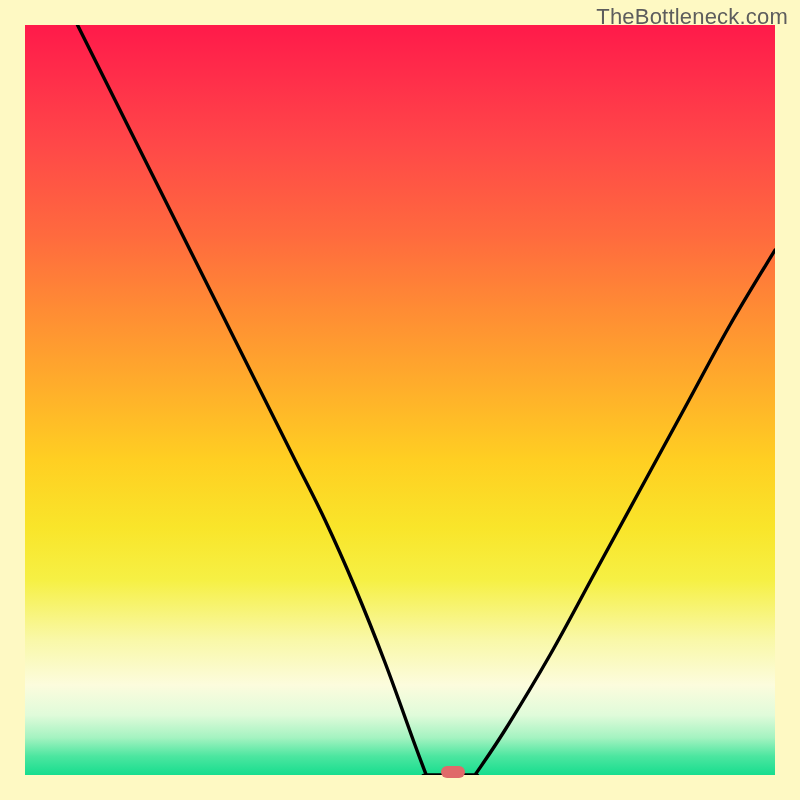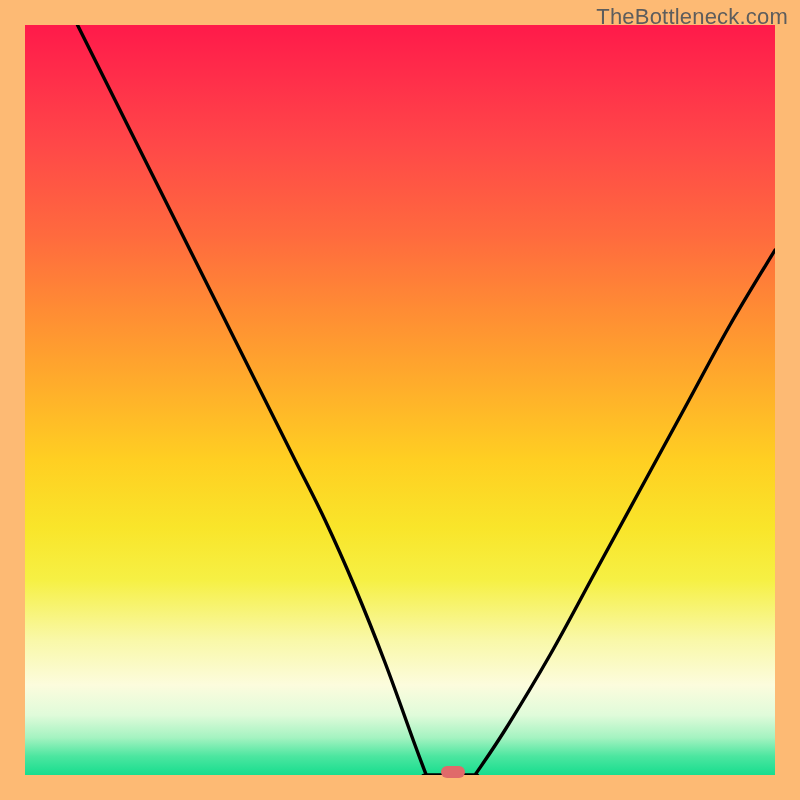--- a/index.html
+++ b/index.html
@@ -8,21 +8,21 @@
     width: 800px;
     height: 800px;
     background: #000;
     overflow: hidden;
     font-family: Arial, Helvetica, sans-serif;
   }
   .outer {
     position: relative;
     width: 800px;
     height: 800px;
-    background: #fdba74;
+    background: #fef9c3;
   }
   .watermark {
     position: absolute;
     top: 4px;
     right: 12px;
     color: #5d5d5d;
     font-size: 22px;
     font-weight: 400;
     letter-spacing: 0.2px;
     z-index: 5;

